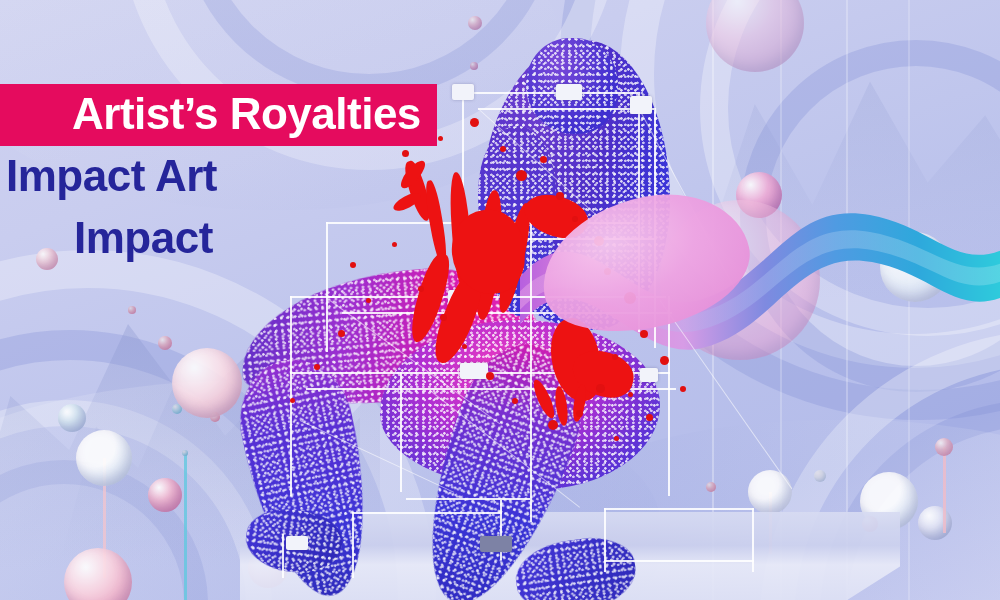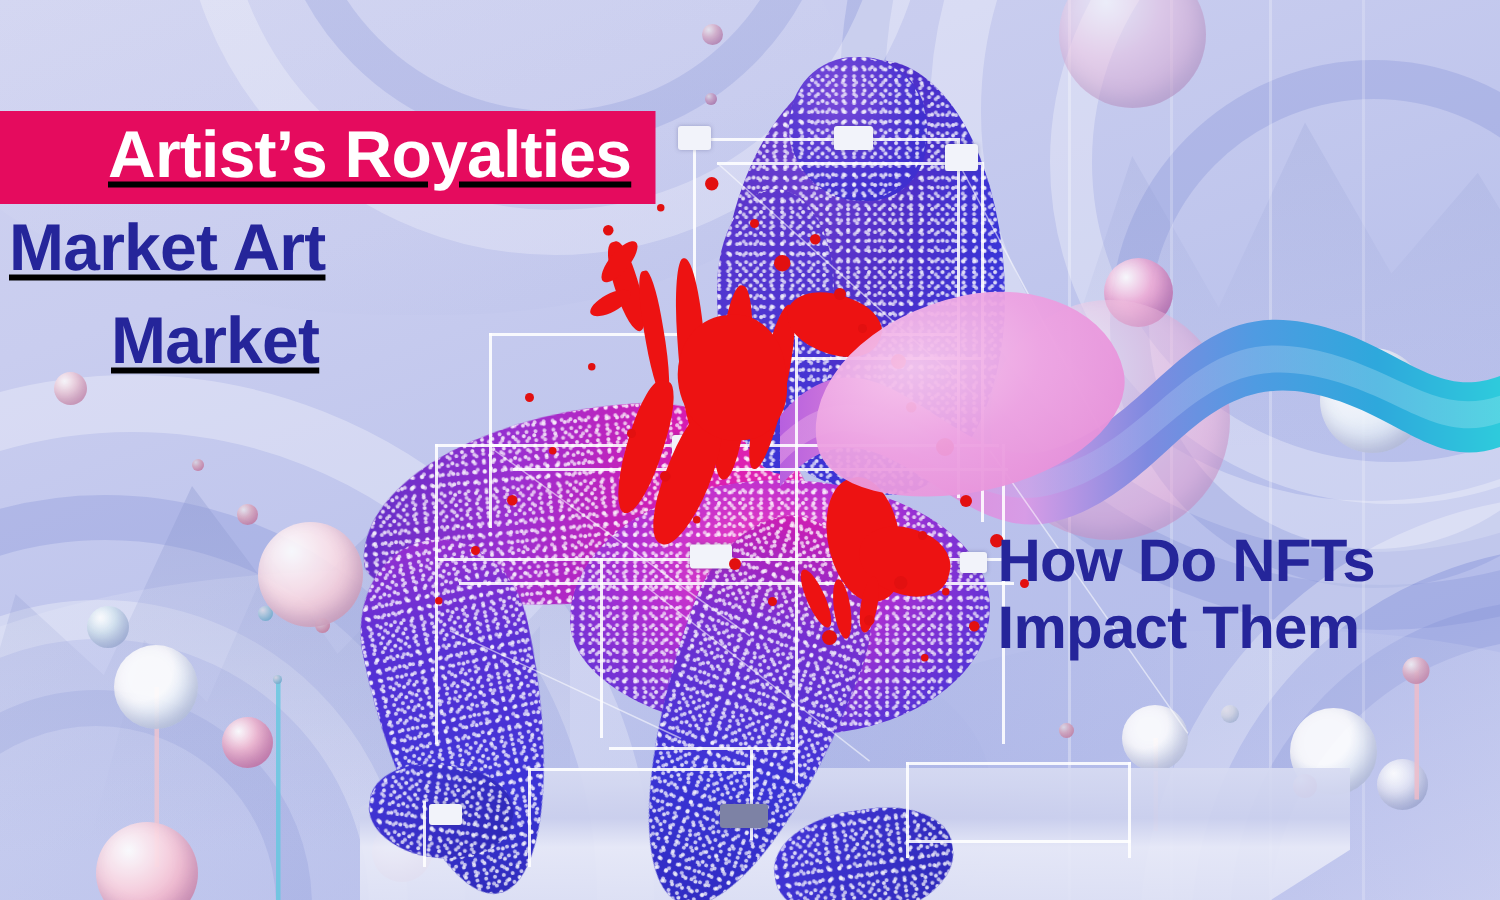--- a/index.html
+++ b/index.html
@@ -90,21 +90,21 @@
   .floor-shadow{
     position:absolute;left:300px;top:520px;width:470px;height:40px;
     background:radial-gradient(ellipse at center,rgba(120,95,185,.40),rgba(120,95,185,0) 70%);
   }
 
   
   .splash{position:absolute;background:#ed1212;}
   .drop{position:absolute;border-radius:50%;background:#e21010;}
 
   
-  .headline{position:absolute;left:0;top:74px;z-index:40;text-decoration:underline;}
+  .headline{position:absolute;left:0;top:84px;z-index:40;}
   .hl-line{display:block;line-height:1;white-space:nowrap;}
   .hl-hi{
     display:inline-block;
     background:#e50b5e;
     color:#ffffff;
     font-size:44px;font-weight:bold;letter-spacing:-0.5px;
     padding:8px 14px 10px 14px;
   }
   .hl-plain{
     display:inline-block;
@@ -368,25 +368,21 @@
 
   <div style="position:absolute;left:540px;top:198px;width:210px;height:130px;z-index:29;
               background:radial-gradient(ellipse at 35% 30%,#f7c8ee 0%,#eda2e2 45%,#e48ad6 100%);
               border-radius:55% 45% 50% 50%/60% 55% 45% 40%;transform:rotate(-12deg);opacity:.95;"></div>
 
   <div class="headline">
     <div class="hl-line hl-row" id="line1">
       <span class="hl-hi">Artist’s Royalties</span>
     </div>
     <div class="hl-line hl-row" id="line2">
-      <span class="hl-plain">Market Art</span>
+      <span class="hl-plain">Impact Art</span>
     </div>
     <div class="hl-line hl-row" id="line3">
-      <span class="hl-plain">Market</span>
+      <span class="hl-plain">Impact</span>
     </div>
   </div>
 
-  <div class="subhead">
-    <div>How Do NFTs</div>
-    <div>Impact Them</div>
-  </div>
 
 </div>
 
 </body></html>

